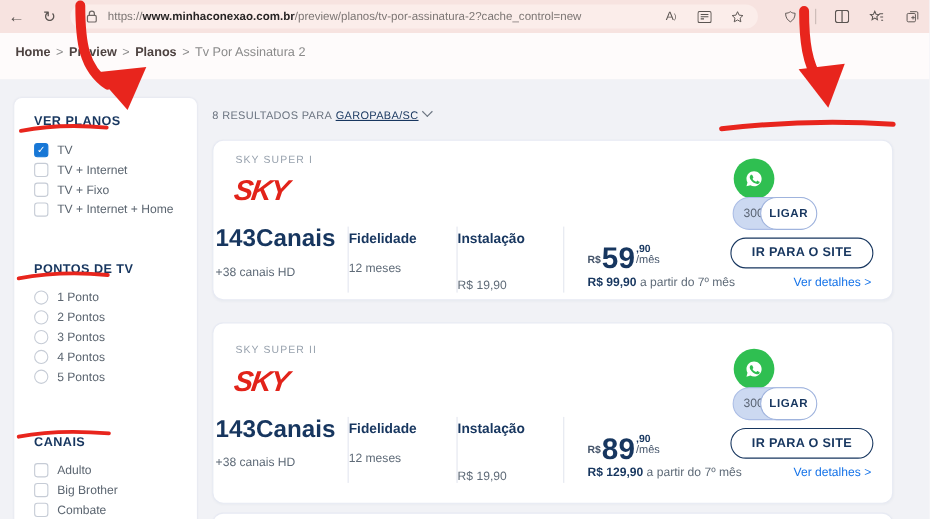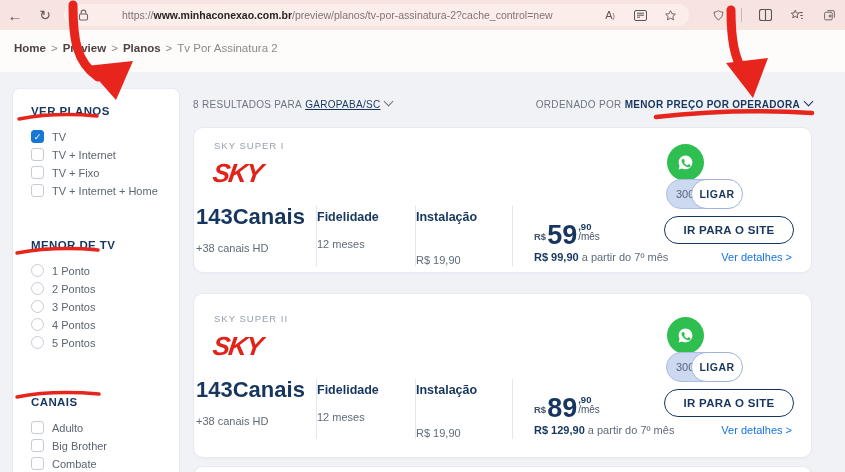--- a/index.html
+++ b/index.html
@@ -5,21 +5,21 @@
   html,body{margin:0;padding:0;}
   body{font-family:"Liberation Sans","DejaVu Sans",sans-serif;}
   .screen{position:relative;width:845px;height:472px;background:#f1f2f6;overflow:hidden;}
 
   
   .toolbar{position:absolute;top:0;left:0;width:845px;height:30px;background:#f7e3e0;display:flex;align-items:center;padding-left:6px;box-sizing:border-box;}
   .tb-icon{color:#5a5451;font-size:13px;line-height:1;display:inline-flex;align-items:center;justify-content:center;width:18px;height:18px;flex:none;cursor:pointer;}
   .tb-icon svg{display:block;}
   .tb-back{margin-right:12px;font-size:15px;}
   .tb-refresh{margin-right:10px;font-size:14px;}
-  .addressbar{height:22px;width:625px;background:#fbedea;border-radius:11px;display:flex;align-items:center;padding:0 10px;box-sizing:border-box;flex:none;gap:24px;}
+  .addressbar{height:22px;width:625px;background:#fbedea;border-radius:11px;display:flex;align-items:center;padding:0 10px;box-sizing:border-box;flex:none;}
   .url{font-size:10.5px;color:#7c7674;white-space:nowrap;overflow:hidden;margin-left:6px;}
   .url b{color:#272424;font-weight:700;}
   .ab-icons{margin-left:auto;display:flex;align-items:center;gap:12px;}
   .tb-right{display:flex;align-items:center;margin-left:20px;gap:14px;}
   .tb-divider{width:1px;height:14px;background:#c9b8b5;}
 
   
   .crumbbar{position:absolute;top:30px;left:0;width:845px;height:42px;background:#fefbfb;box-sizing:border-box;padding:12px 0 0 14px;font-size:11.5px;}
   .crumb{color:#4d4240;font-weight:700;cursor:pointer;}
   .crumb-sep{color:#8a8a8a;margin:0 5px;font-weight:400;}
@@ -160,21 +160,21 @@
       </div>
       <div class="opt">
         <span class="cb"></span>
         <span class="opt-label">TV + Fixo</span>
       </div>
       <div class="opt">
         <span class="cb"></span>
         <span class="opt-label">TV + Internet + Home</span>
       </div>
 
-      <h3 class="side-h gap1">MENOR DE TV</h3>
+      <h3 class="side-h gap1">PONTOS DE TV</h3>
       <div class="opt">
         <span class="radio"></span>
         <span class="opt-label">1 Ponto</span>
       </div>
       <div class="opt">
         <span class="radio"></span>
         <span class="opt-label">2 Pontos</span>
       </div>
       <div class="opt">
         <span class="radio"></span>
@@ -201,23 +201,20 @@
       <div class="opt">
         <span class="cb"></span>
         <span class="opt-label">Combate</span>
       </div>
 
     </aside>
 
     <div class="results-row">
       <span>
         <span>8 RESULTADOS PARA</span>&nbsp;<span class="loc-link">GAROPABA/SC</span><span class="chev"></span>
-      </span>
-      <span>
-        <span>ORDENADO POR</span>&nbsp;<span class="sort-value">MENOR PREÇO POR OPERADORA</span><span class="chev navy"></span>
       </span>
     </div>
 
     <div class="card card1">
       <div class="plan-name">SKY SUPER I</div>
       <div class="sky-logo">SKY</div>
       <div class="stats">
         <div class="stat-col c1">
           <div style="display:flex;align-items:flex-end;">
             <span class="stat-big">143</span>

